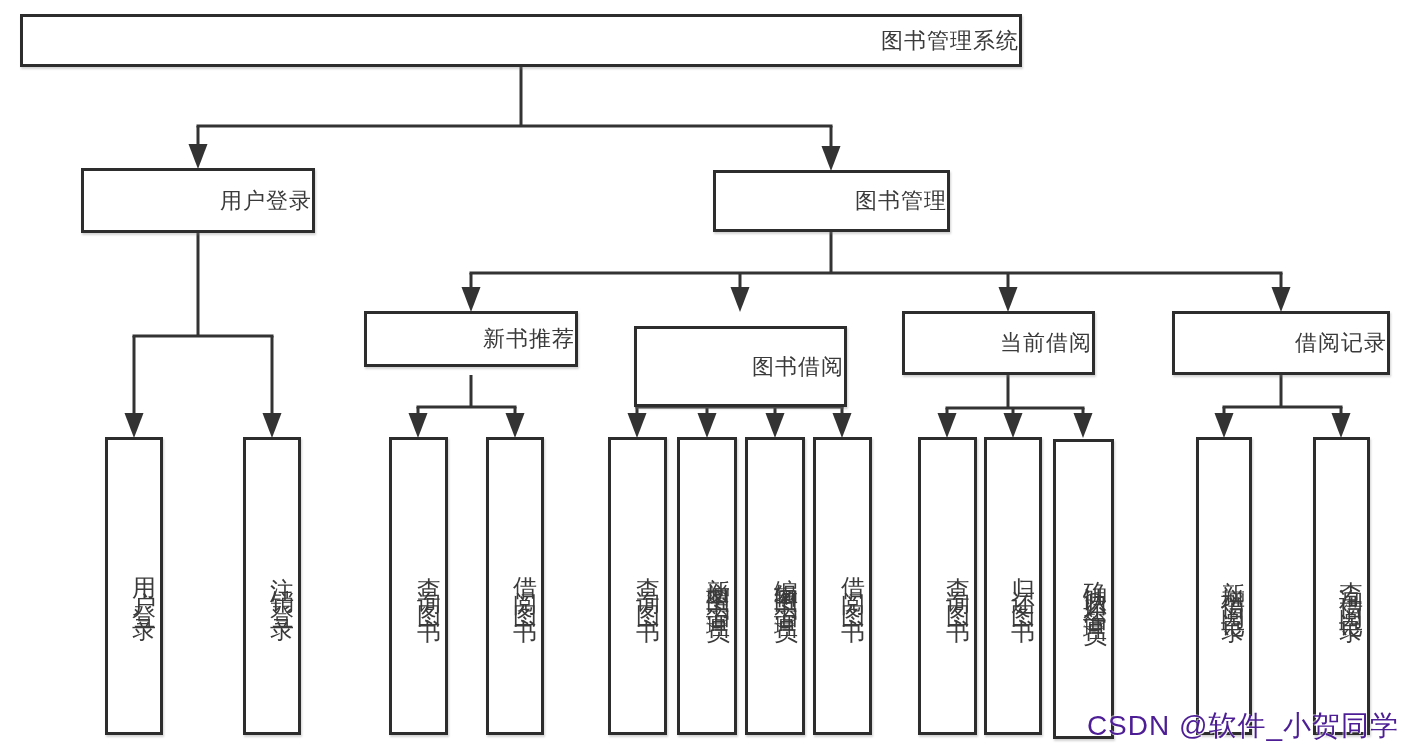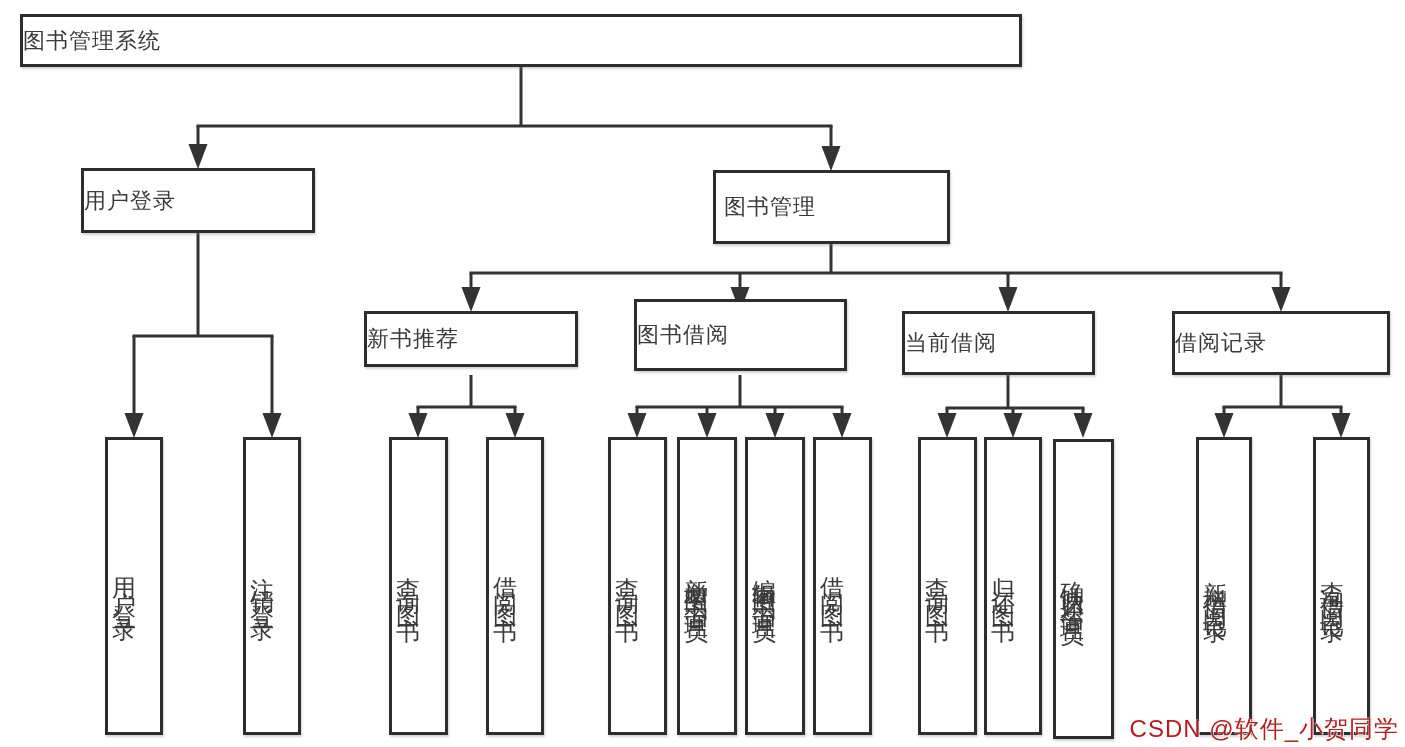--- a/index.html
+++ b/index.html
@@ -18,21 +18,21 @@
     width: 1405px; height: 747px;
     pointer-events: none;
   }
   .box {
     position: absolute;
     background: #ffffff;
     border: 3px solid #2d2d2d;
     box-shadow: 1px 2px 2px rgba(130,130,130,0.35);
     display: flex;
     align-items: center;
-    justify-content: flex-start;
+    justify-content: flex-end;
     color: #3a3a3a;
     z-index: 2;
   }
   .hlabel {
     font-size: 22px;
     letter-spacing: 1px;
     white-space: nowrap;
   }
   .vtext {
     writing-mode: vertical-rl;
@@ -41,22 +41,22 @@
     color: #3a3a3a;
     white-space: nowrap;
   }
   .s4 { letter-spacing: 14px; }
   .s6 { letter-spacing: 8px; }
   .s8 { letter-spacing: 6px; }
   .watermark {
     position: absolute;
     right: 6px;
     bottom: 2px;
-    font-size: 24px;
-    color: #b91c1c;
+    font-size: 28px;
+    color: #4c1d95;
     letter-spacing: 1px;
     text-shadow: 1px 1px 0 rgba(255,255,255,0.9), -1px -1px 0 rgba(255,255,255,0.5);
     z-index: 3;
     white-space: nowrap;
   }
 </style>
 </head>
 <body>
 
 <div class="canvas">
@@ -134,28 +134,28 @@
     </g>
   </svg>
 
   <div class="box" style="left:20px; top:14px; width:1002px; height:53px;">
     <span class="hlabel">图书管理系统</span>
   </div>
 
   <div class="box" style="left:81px; top:168px; width:234px; height:65px;">
     <span class="hlabel">用户登录</span>
   </div>
-  <div class="box" style="left:713px; top:170px; width:237px; height:74px;padding-left:8px;">
+  <div class="box" style="left:713px; top:170px; width:237px; height:62px;padding-left:8px;">
     <span class="hlabel">图书管理</span>
   </div>
 
   <div class="box" style="left:364px; top:311px; width:214px; height:56px;">
     <span class="hlabel">新书推荐</span>
   </div>
-  <div class="box" style="left:634px; top:299px; width:213px; height:72px;">
+  <div class="box" style="left:634px; top:326px; width:213px; height:81px;">
     <span class="hlabel">图书借阅</span>
   </div>
   <div class="box" style="left:902px; top:311px; width:193px; height:64px;">
     <span class="hlabel">当前借阅</span>
   </div>
   <div class="box" style="left:1172px; top:311px; width:218px; height:64px;">
     <span class="hlabel">借阅记录</span>
   </div>
 
   <div class="box" style="left:105px; top:437px; width:58px; height:298px;">

